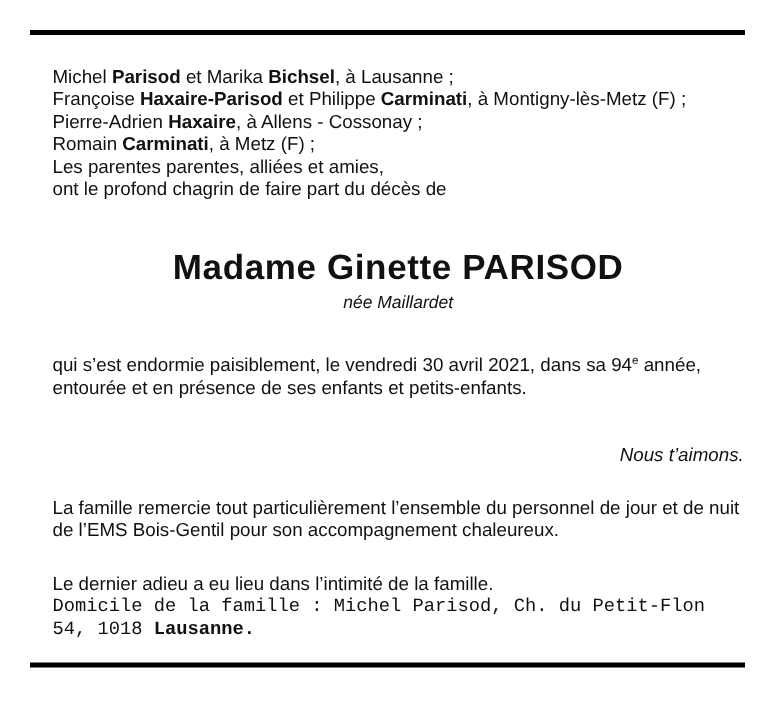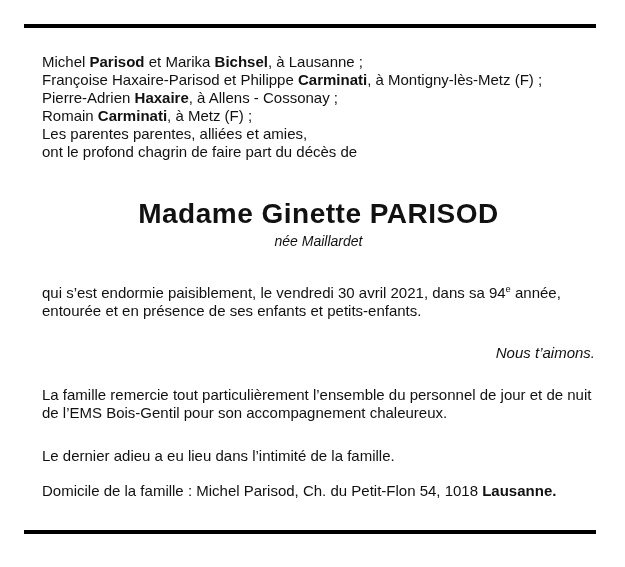--- a/index.html
+++ b/index.html
@@ -45,44 +45,44 @@
   }
   .death-paragraph {
     margin-top: 33px;
   }
   sup {
     font-size: 0.62em;
     vertical-align: super;
     line-height: 0;
   }
   .tribute {
-    margin-top: 24px;
+    margin-top: 36px;
     text-align: right;
     font-style: italic;
   }
   .thanks-paragraph {
     margin-top: 24px;
   }
   .farewell-line {
     margin-top: 25px;
   }
   .residence-line {
-    margin-top: 17px;
+    font-family: Liberation Mono, monospace;
   }
 </style>
 </head>
 <body>
 
 <div class="rule rule-top"></div>
 
 <div class="content">
 
   <div class="opening-block">
     <div class="line"><span>Michel </span><span style="font-weight: 700;">Parisod</span><span> et Marika </span><span style="font-weight: 700;">Bichsel</span><span>, à Lausanne ;</span></div>
-    <div class="line"><span>Françoise </span><span style="font-weight: 400;">Haxaire-Parisod</span><span> et Philippe </span><span style="font-weight: 700;">Carminati</span><span>, à Montigny-lès-Metz (F) ;</span></div>
+    <div class="line"><span>Françoise </span><span style="font-weight: 700;">Haxaire-Parisod</span><span> et Philippe </span><span style="font-weight: 700;">Carminati</span><span>, à Montigny-lès-Metz (F) ;</span></div>
     <div class="line"><span>Pierre-Adrien </span><span style="font-weight: 700;">Haxaire</span><span>, à Allens - Cossonay ;</span></div>
     <div class="line"><span>Romain </span><span style="font-weight: 700;">Carminati</span><span>, à Metz (F) ;</span></div>
     <div class="line"><span>Les parentes parentes, alliées et amies,</span></div>
     <div class="line"><span>ont le profond chagrin de faire part du décès de</span></div>
   </div>
 
   <div class="deceased-name">Madame Ginette PARISOD</div>
 
   <div class="maiden-name">née Maillardet</div>
 

